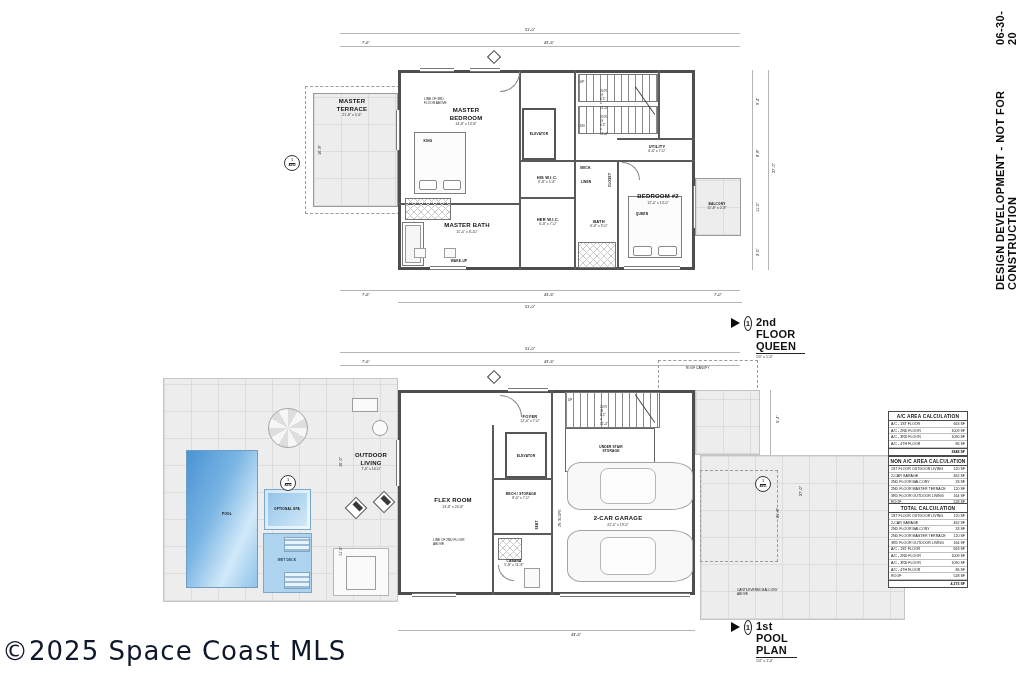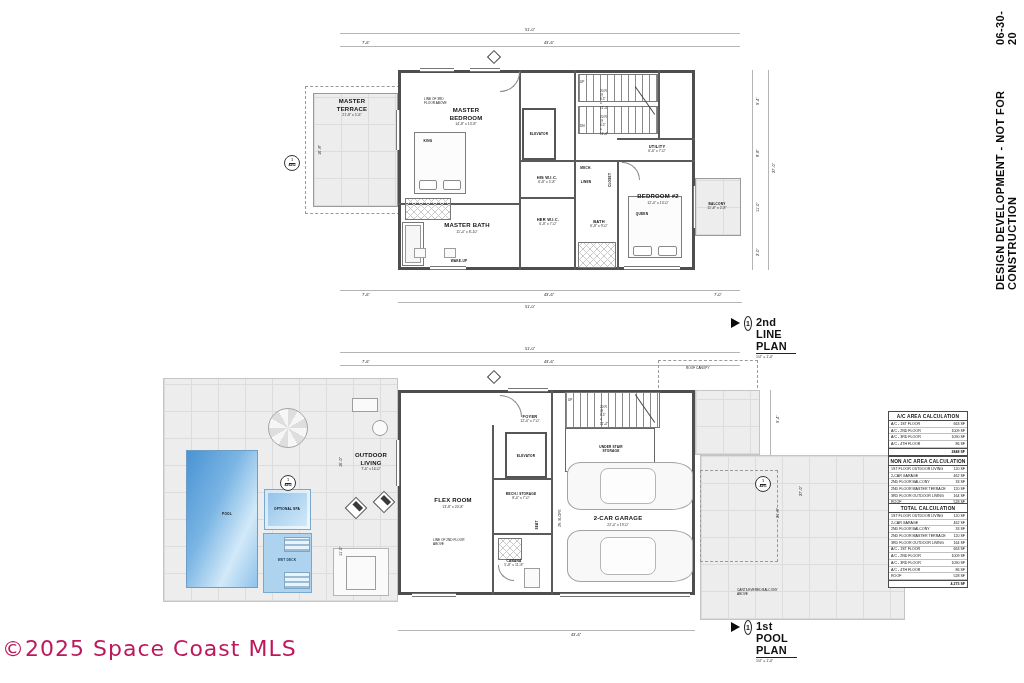--- a/index.html
+++ b/index.html
@@ -69,21 +69,21 @@
   .ptext{font-size:11px;font-weight:bold;letter-spacing:.2px;border-bottom:1.5px solid #222;padding:0 2px 1px 0;}
   .pscale{font-size:3.5px;color:#333;padding-top:1px;}
   
   .calc-table{position:absolute;width:80px;border:1px solid #4a4a4a;background:#fff;font-size:3.6px;color:#111;box-sizing:border-box;}
   .calc-table .tt{font-weight:bold;font-size:4.8px;text-align:center;border-bottom:1px solid #4a4a4a;padding:1.5px 0;letter-spacing:.2px;}
   .calc-table .tr{display:flex;justify-content:space-between;border-bottom:.5px solid #c0c0c0;padding:.8px 2px;line-height:1.15;}
   .calc-table .tot{display:flex;justify-content:flex-end;font-weight:bold;border-top:1px solid #4a4a4a;padding:1px 2px;}
   
   .stamp{position:absolute;right:6px;top:8px;height:282px;display:flex;align-items:center;gap:14px;
          writing-mode:vertical-rl;transform:rotate(180deg);font-weight:bold;font-size:11px;letter-spacing:.4px;color:#0c0c0c;}
-  .watermark{position:absolute;left:2px;top:636px;font-size:22px;letter-spacing:1px;color:#be185d;
+  .watermark{position:absolute;left:2px;top:636px;font-size:26px;letter-spacing:1px;color:#0f172a;
              font-family:"DejaVu Sans",sans-serif;}
 </style>
 </head>
 <body>
 
 <div class="sheet">
 
   <div class="abs">
 
     <div class="dline" style="left:340px;top:33px;width:400px;height:1px"></div>
@@ -206,21 +206,21 @@
     <div class="dia" style="left:494px;top:57px"></div>
     <div class="emark" style="left:292px;top:163px">
       <span class="n">1</span>
       <span>A302</span>
     </div>
 
     <div class="plan-title" style="left:731px;top:316px">
       <span class="tri"></span>
       <span class="circ">1</span>
       <span class="tcol">
-        <span class="ptext">2nd LINE PLAN</span>
+        <span class="ptext">2nd FLOOR QUEEN</span>
         <span class="pscale">1/4" = 1'-0"</span>
       </span>
     </div>
   </div>
 
   <div class="abs">
 
     <div class="dline" style="left:340px;top:352px;width:400px;height:1px"></div>
     <div class="dline" style="left:340px;top:365px;width:400px;height:1px"></div>
     <div class="dline" style="left:770px;top:390px;width:1px;height:205px"></div>

